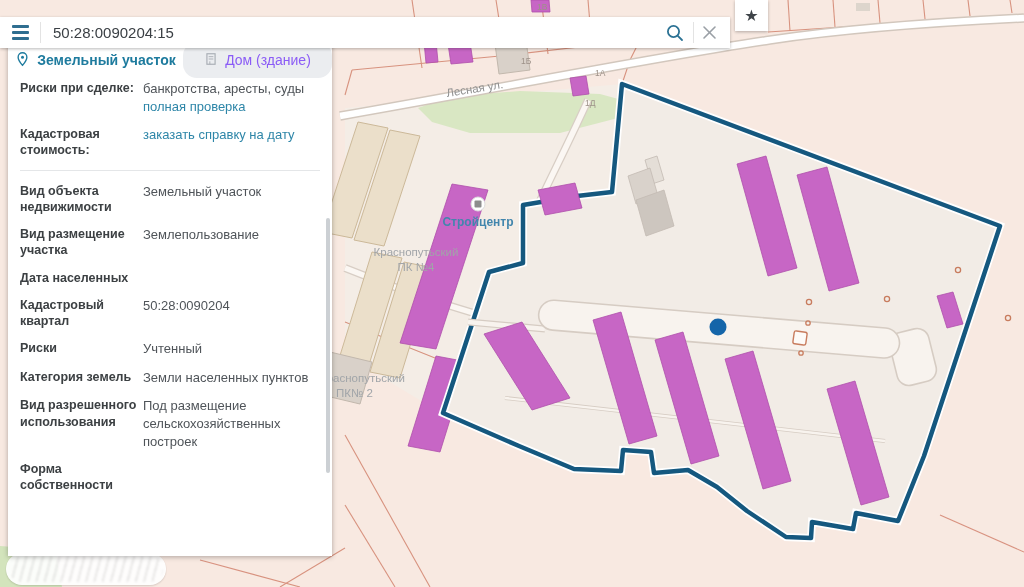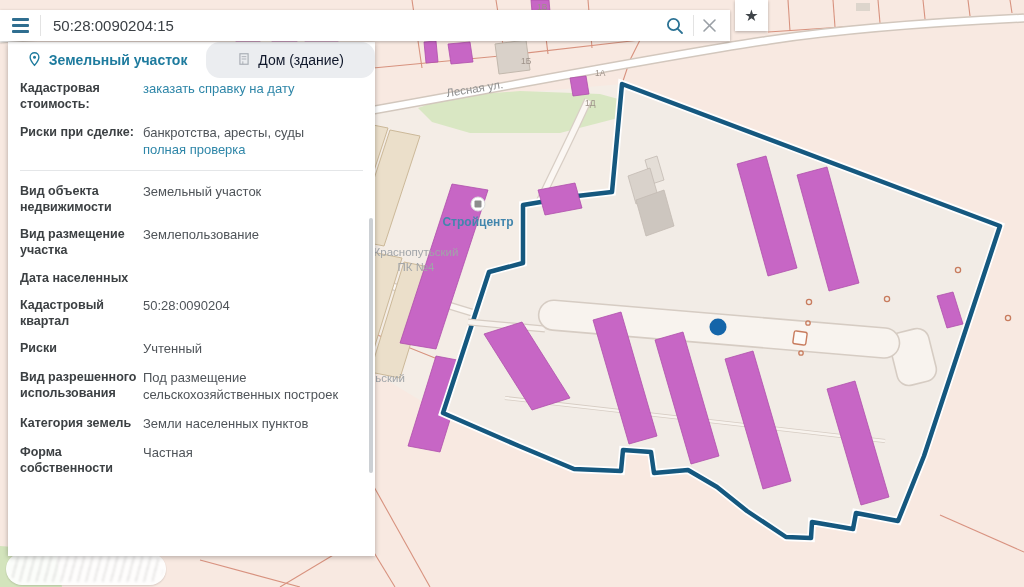--- a/index.html
+++ b/index.html
@@ -1,42 +1,42 @@
 <!DOCTYPE html>
 <html><head>
 <meta charset="utf-8">
 <style>
   html,body{margin:0;padding:0;background:#ddd;}
   .stage{position:relative;width:1024px;height:587px;overflow:hidden;
          background:#f8e9e1;font-family:"Liberation Sans",sans-serif;}
   svg text{font-family:"Liberation Sans",sans-serif;}
 
   
-  .topbar{position:absolute;left:0;top:10px;width:730px;height:31px;background:#fff;
+  .topbar{position:absolute;left:0;top:17px;width:730px;height:31px;background:#fff;
           display:flex;align-items:center;box-shadow:0 1px 3px rgba(0,0,0,.28);z-index:10;}
   .menu-btn{width:40px;height:31px;display:flex;flex-direction:column;justify-content:center;
             align-items:center;gap:3px;cursor:pointer;}
   .hbar{width:17px;height:3px;background:#2f6e90;border-radius:1px;}
   .vdiv{width:1px;height:21px;background:#e3e3e3;flex:none;}
   .search-text{flex:1;padding-left:12px;font-size:15px;color:#3b4045;white-space:nowrap;
                overflow:hidden;cursor:text;}
   .bar-actions{display:flex;align-items:center;gap:8px;padding-right:13px;}
   .icon-btn{display:flex;align-items:center;justify-content:center;cursor:pointer;}
   .star-btn{position:absolute;left:735px;top:0;width:33px;height:31px;background:#fff;
             display:flex;align-items:center;justify-content:center;
             box-shadow:0 1px 3px rgba(0,0,0,.28);z-index:10;cursor:pointer;}
   .star-glyph{font-size:16px;color:#3f4449;line-height:1;}
 
   
-  .panel{position:absolute;left:8px;top:42px;width:367px;height:514px;background:#fff;
+  .panel{position:absolute;left:8px;top:42px;width:324px;height:514px;background:#fff;
          box-shadow:0 1px 5px rgba(0,0,0,.3);z-index:5;}
   .tabs{display:flex;height:36px;}
   .tab{display:flex;align-items:center;justify-content:center;gap:7px;font-size:14px;cursor:pointer;}
   .tab-land{flex:0 0 54%;color:#1e7b9e;font-weight:700;background:#fff;}
-  .tab-house{flex:1;color:#0f172a;background:#ebedf0;font-weight:400;border-radius:14px;}
+  .tab-house{flex:1;color:#8b5cf6;background:#ebedf0;font-weight:400;border-radius:14px;}
   .content{position:relative;height:476px;padding:2px 12px 0 12px;overflow:hidden;}
   .row{display:flex;margin-bottom:11px;}
   .lbl{width:123px;flex:none;font-size:12.5px;font-weight:700;color:#3c4043;line-height:1.3;padding-right:6px;box-sizing:border-box;}
   .val{flex:1;font-size:13px;color:#4f5459;line-height:1.35;}
   .link{color:#2e86a8;cursor:pointer;text-decoration:none;display:inline-block;}
   .divider{border-top:1px solid #e4e6e8;margin:1px 0 12px 0;}
   .pscroll{position:absolute;right:2px;top:140px;width:4px;height:255px;background:#ccd0d4;border-radius:2px;cursor:pointer;}
 
   
   .watermark{position:absolute;left:6px;top:553px;width:160px;height:32px;border-radius:16px;
@@ -223,30 +223,30 @@
               <line x1="8" y1="12" x2="16" y2="12" stroke="#a9aeb5" stroke-width="1.6"></line>
               <line x1="10" y1="21" x2="10" y2="16" stroke="#a9aeb5" stroke-width="1.6"></line>
             </svg>
         </span>
         <span>Дом (здание)</span>
       </div>
     </div>
 
     <div class="content">
       <div class="row">
-        <div class="lbl">Кадастровая стоимость:</div>
-        <div class="val"><a class="link">заказать справку на дату</a></div>
-      </div>
-      <div class="row">
         <div class="lbl">Риски при сделке:</div>
         <div class="val">
           <div>банкротства, аресты, суды</div>
           <a class="link">полная проверка</a>
         </div>
       </div>
+      <div class="row">
+        <div class="lbl">Кадастровая стоимость:</div>
+        <div class="val"><a class="link">заказать справку на дату</a></div>
+      </div>
 
       <div class="divider"></div>
 
       <div class="row">
         <div class="lbl">Вид объекта недвижимости</div>
         <div class="val">Земельный участок</div>
       </div>
       <div class="row">
         <div class="lbl">Вид размещение участка</div>
         <div class="val">Землепользование</div>
@@ -256,30 +256,29 @@
       </div>
       <div class="row">
         <div class="lbl">Кадастровый квартал</div>
         <div class="val">50:28:0090204</div>
       </div>
       <div class="row">
         <div class="lbl">Риски</div>
         <div class="val">Учтенный</div>
       </div>
       <div class="row">
+        <div class="lbl">Категория земель</div>
+        <div class="val">Земли населенных пунктов</div>
+      </div>
+      <div class="row">
         <div class="lbl">Вид разрешенного использования</div>
         <div class="val">Под размещение сельскохозяйственных построек</div>
       </div>
       <div class="row">
-        <div class="lbl">Категория земель</div>
-        <div class="val">Земли населенных пунктов</div>
-      </div>
-      <div class="row">
         <div class="lbl">Форма собственности</div>
-        <div class="val">Частная</div>
       </div>
 
       <div class="pscroll"></div>
     </div>
   </div>
 
   <div class="watermark"></div>
 </div>
 
 </body></html>

